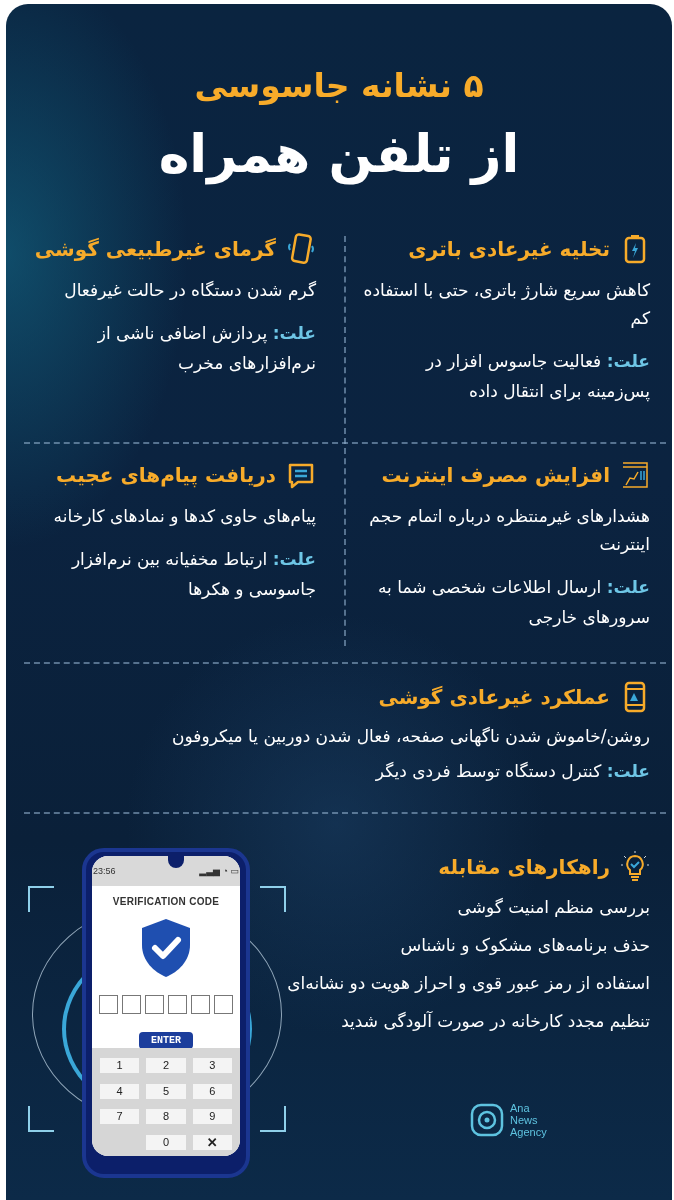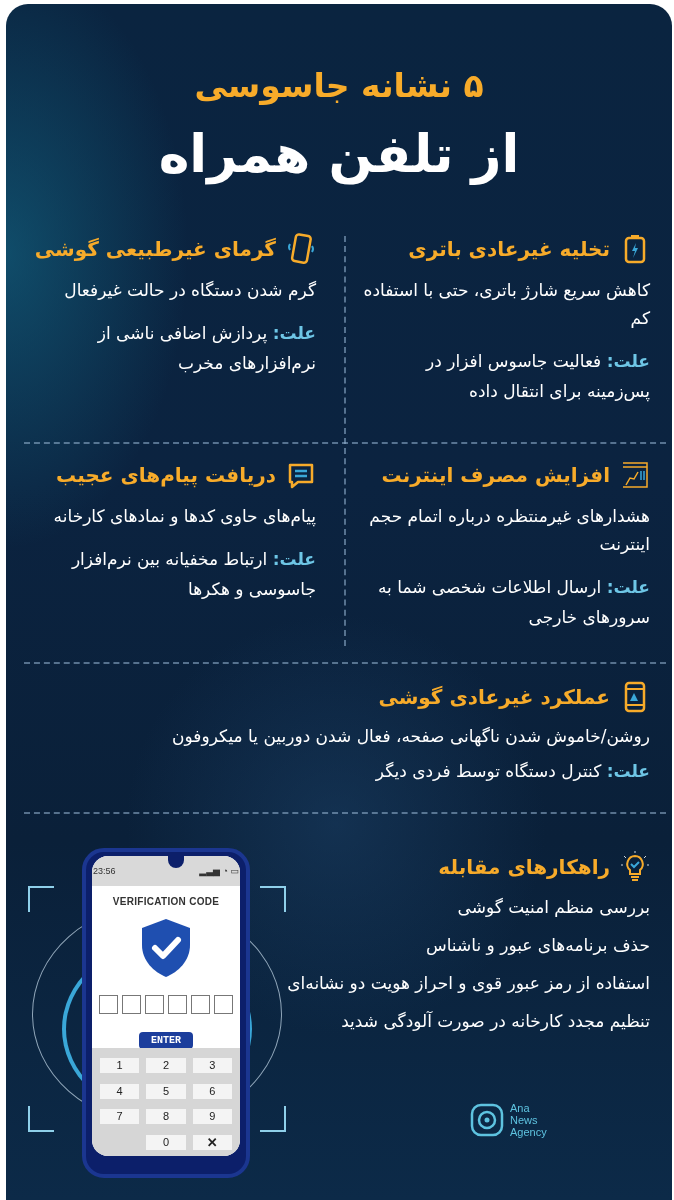--- a/index.html
+++ b/index.html
@@ -154,21 +154,21 @@
             <path d="M15 6 a8 8 0 0 1 5 14 v4 h-10 v-4 a8 8 0 0 1 5 -14 z" fill="none" stroke="#f7ab2a" stroke-width="2"></path>
             <path d="M11 27 H19 M12 30 H18" stroke="#f7ab2a" stroke-width="2"></path>
             <path d="M11 14 L14 17 L19 12" stroke="#3aa7d8" stroke-width="2" fill="none"></path>
             <path d="M15 1 V3 M4 6 L6 8 M26 6 L24 8 M1 15 H3 M27 15 H29" stroke="#cfd8e0" stroke-width="1"></path>
           </svg>
       </span>
       <span class="sec-title">راهکارهای مقابله</span>
     </div>
     <div style="margin-top:4px;padding-left:24px;">
       <div class="tip">بررسی منظم امنیت گوشی</div>
-      <div class="tip">حذف برنامه‌های عبور و ناشناس</div>
+      <div class="tip">حذف برنامه‌های مشکوک و ناشناس</div>
       <div class="tip" style="white-space:nowrap;">استفاده از رمز عبور قوی و احراز هویت دو نشانه‌ای</div>
       <div class="tip">تنظیم مجدد کارخانه در صورت آلودگی شدید</div>
     </div>
   </div>
 
   <div class="phone-wrap">
     <div class="corner" style="left:2px;top:52px;border-top-width:2px;border-left-width:2px;"></div>
     <div class="corner" style="right:2px;top:52px;border-top-width:2px;border-right-width:2px;"></div>
     <div class="corner" style="left:2px;top:272px;border-bottom-width:2px;border-left-width:2px;"></div>
     <div class="corner" style="right:2px;top:272px;border-bottom-width:2px;border-right-width:2px;"></div>

